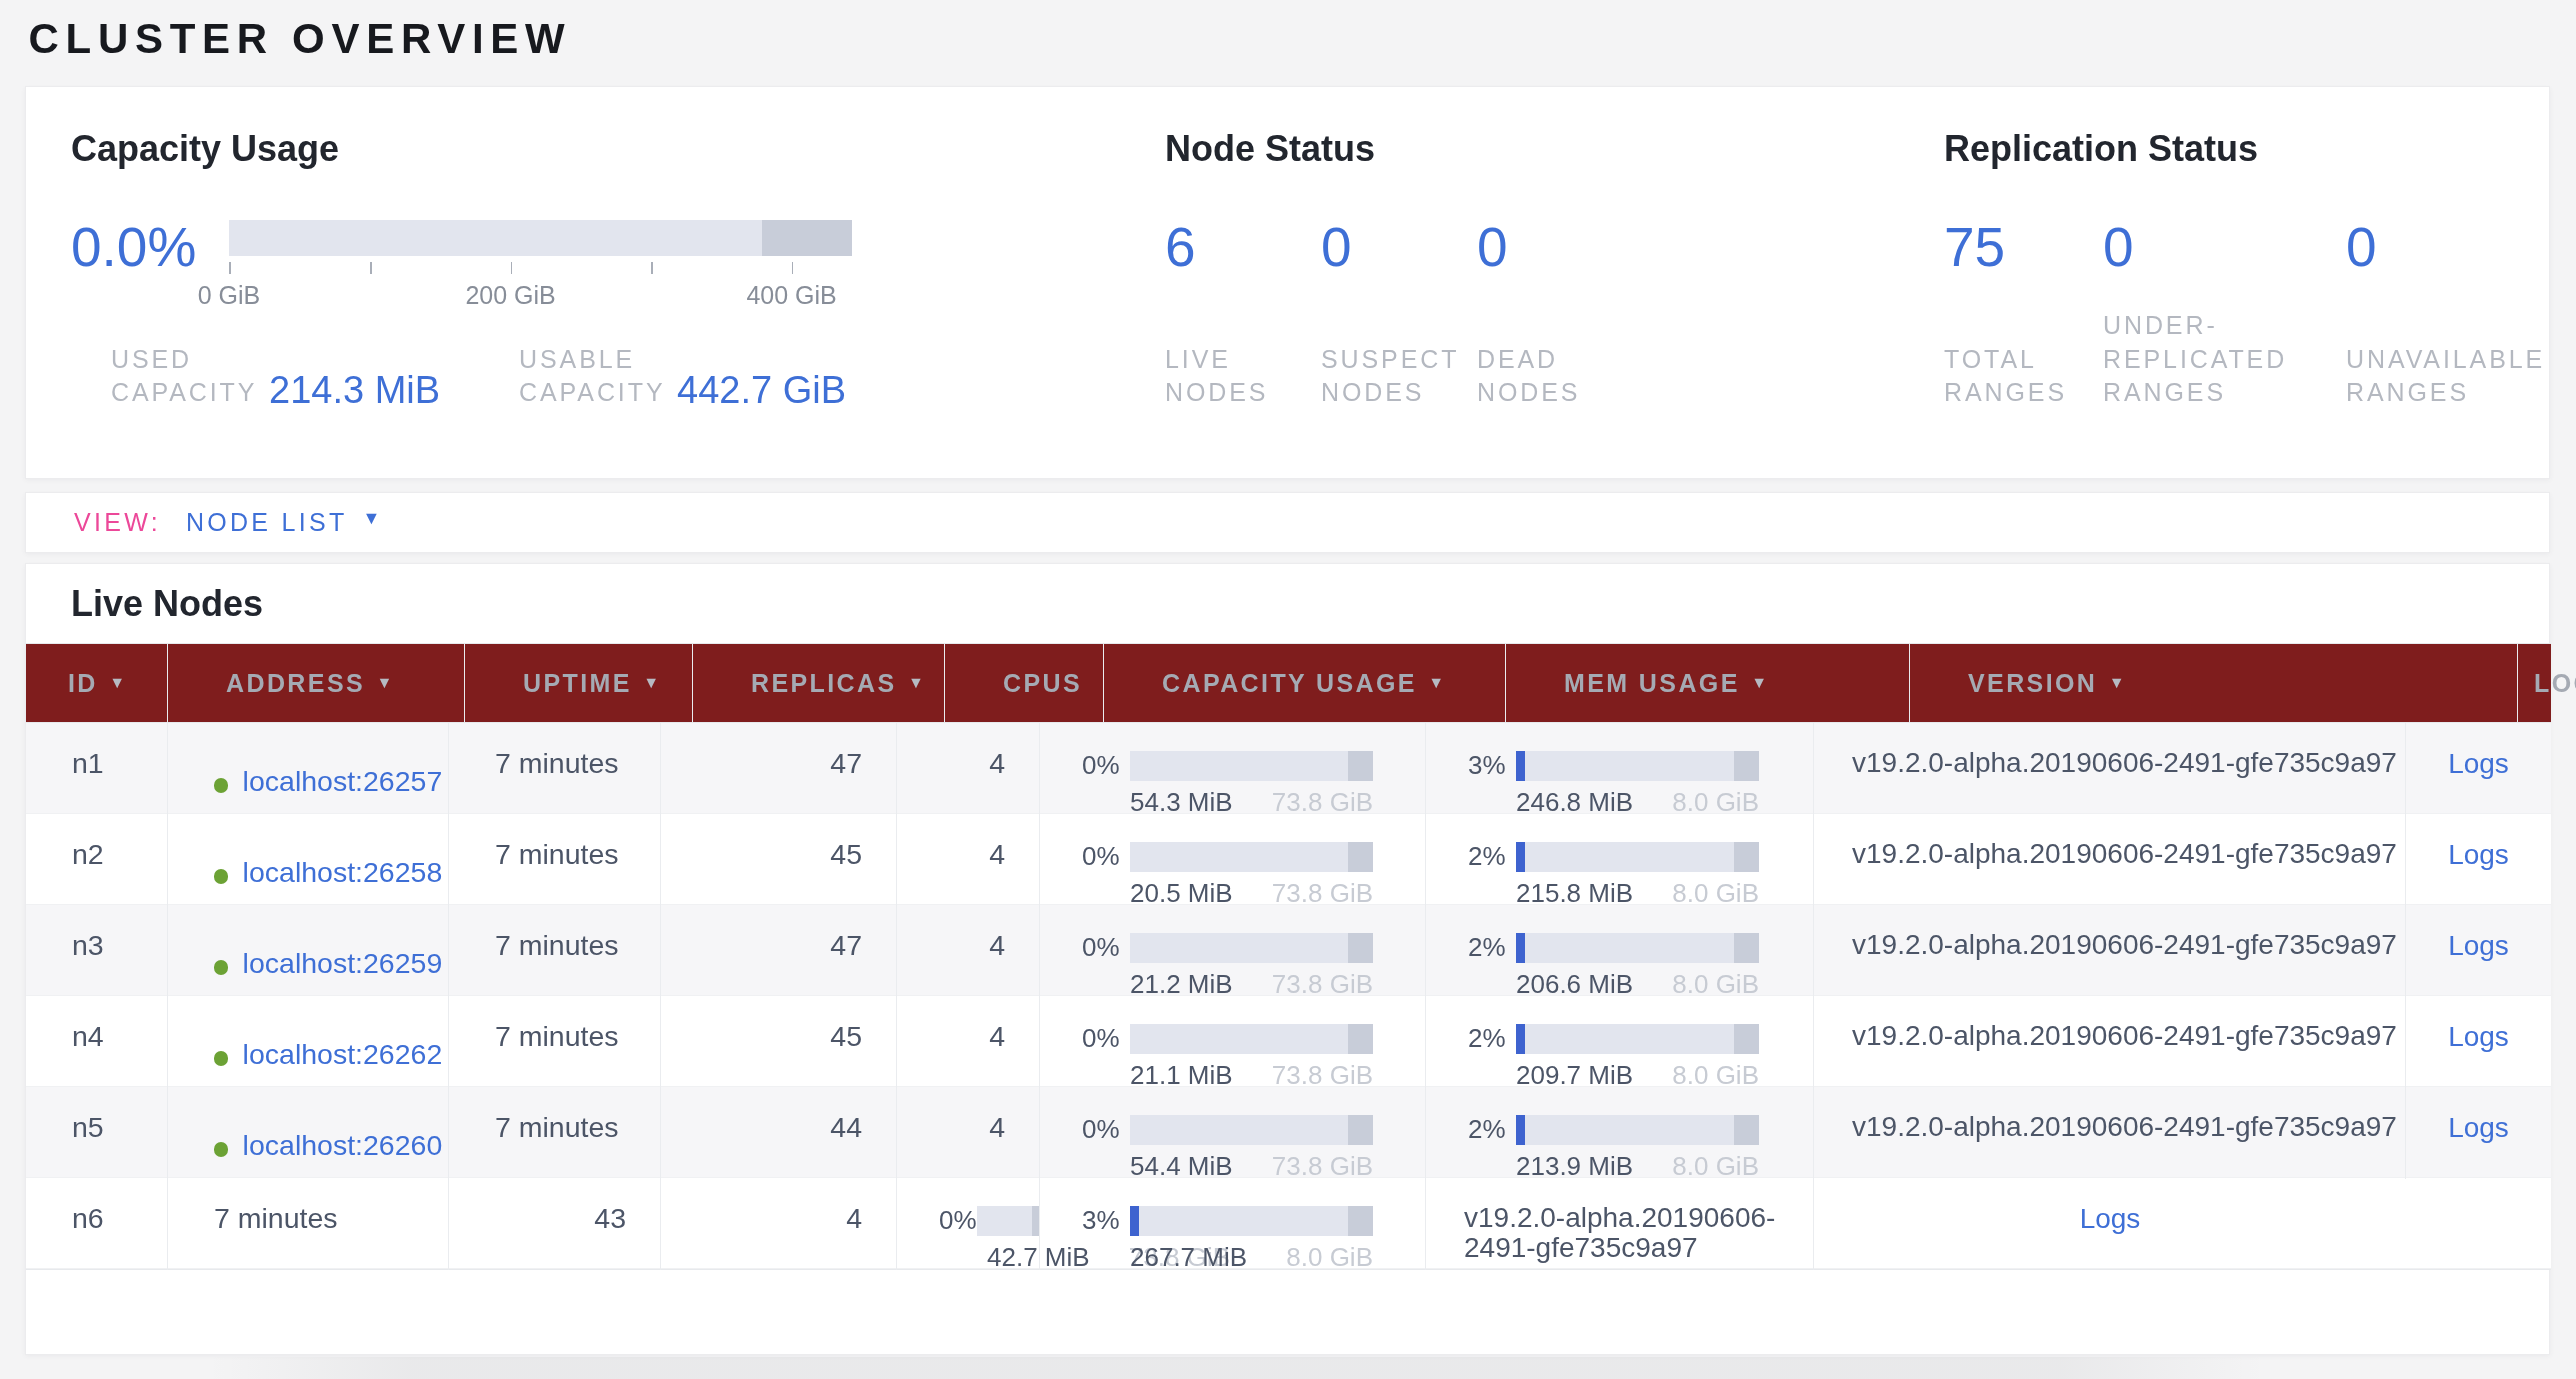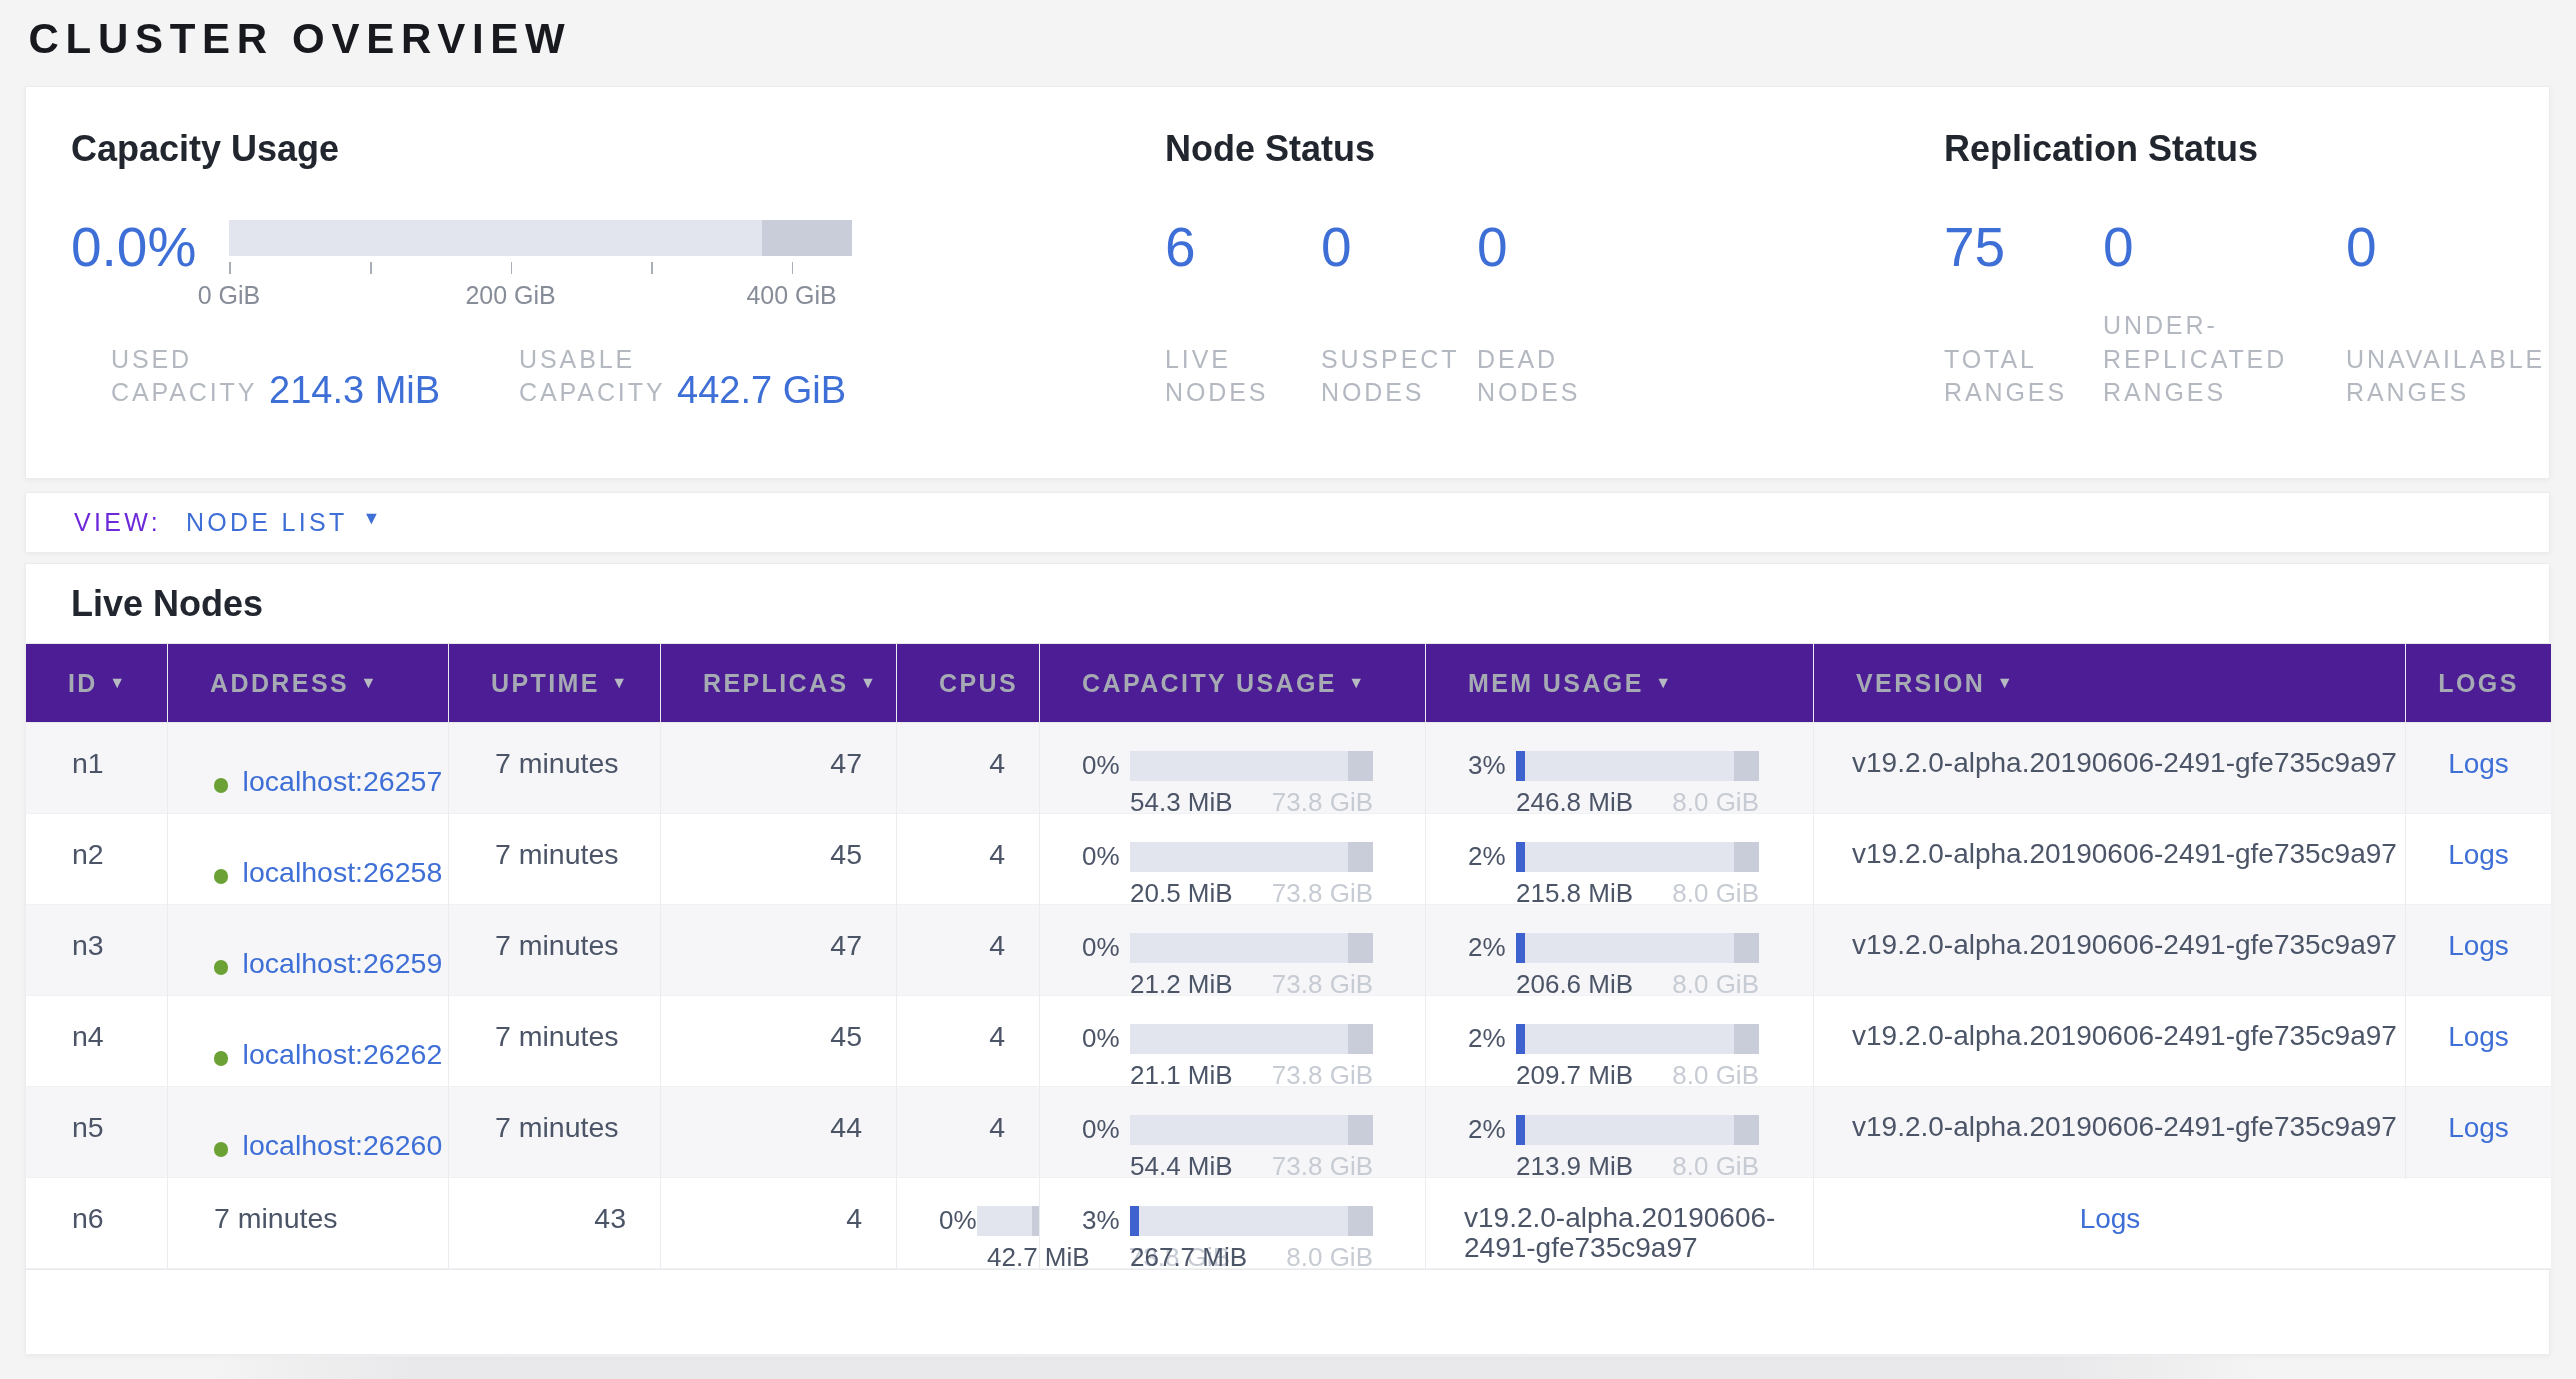--- a/index.html
+++ b/index.html
@@ -44,32 +44,32 @@
   .tick-label { position:absolute; top:19px; transform:translateX(-50%); font-size:25px; color:#878d98; white-space:nowrap; }
 
   .stat-row { position:absolute; bottom:68px; left:0; display:flex; align-items:flex-end; }
   .stat-label { font-size:25px; letter-spacing:2.9px; line-height:1.35; color:#b4b8c0; }
   .stat-value { font-size:38px; color:#3e6fd6; line-height:1; margin-bottom:1px; }
   .cap-stat { display:flex; align-items:flex-end;margin-left:40px; }
   .cap-stat .stat-label { width:158px; }
   .num-row { position:absolute; top:133px; left:0; display:flex; }
 
   
-  .view-label { font-size:25px; letter-spacing:3.3px; color:#6d28d9; }
+  .view-label { font-size:25px; letter-spacing:3.3px; color:#ec4899; }
   .view-select { display:flex; align-items:flex-start; margin-left:25px; cursor:pointer; }
   .view-selected { font-size:25px; letter-spacing:3.3px; color:#3e6fd6; }
   .caret { font-size:18px; color:#3e6fd6; margin-left:15px; }
 
   
   .nodes-heading { position:absolute; top:19px; left:45px; font-size:36px; font-weight:bold; color:#22262e; }
   #table { position:absolute; top:79px; left:0; width:2525px; border-top:1.9px solid #e7e9ec; border-bottom:1.9px solid #e7e9ec; }
   .grid-row { display:grid; grid-template-columns:142px 281px 212px 236px 143px 386px 388px 592px 1fr; }
   .grid-row > div { border-right:1.9px solid #eaecef; }
   .grid-row > div:last-child { border-right:none; }
-  .thead { height:79px; border-bottom:1.9px solid #e7e9ec; background:#4c1d95; }
+  .thead { height:79px; border-bottom:1.9px solid #e7e9ec; background:#7f1d1d;gap:16px; }
   .th { display:flex; align-items:center; padding-left:42px; font-size:25px; font-weight:bold; letter-spacing:2.4px; color:#a5aab3; }
   .th.center { justify-content:center; padding-left:0; }
   .sort-arrow { font-size:16px; color:#b6bac2; margin-left:11.4px; }
   .trow { height:91px; background:#ffffff; border-bottom:1.9px solid #f0f1f3; font-size:28.5px; color:#4c5567; }
   .trow.alt { background:#f6f6f8; }
   .td { padding-top:25px; line-height:30px; }
   .c-id { padding-left:46px; }
   .c-addr { padding-left:46px; display:flex; align-items:center; }
   .dot { width:14.3px; height:14.3px; border-radius:50%; background:#6ca235; margin-top:8.6px; margin-right:14.3px; flex:none; }
   a.link { color:#3e6fd6; text-decoration:none; cursor:pointer; }

